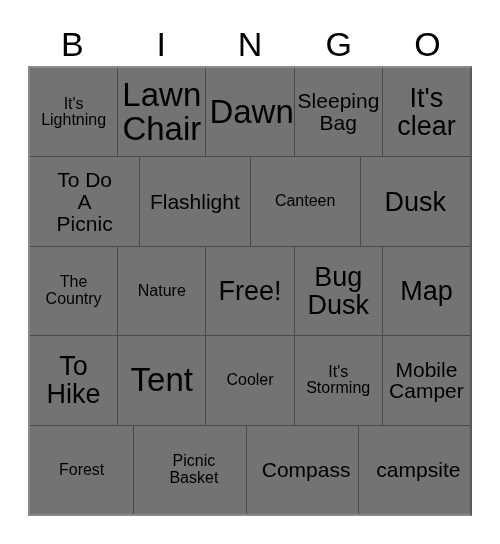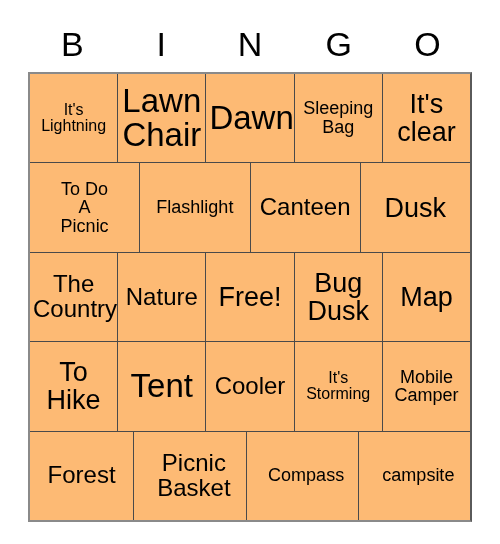--- a/index.html
+++ b/index.html
@@ -36,31 +36,31 @@
     align-items: center;
     justify-content: center;
     font-size: 34px;
     font-weight: 400;
     line-height: 1;
     color: #000000;
   }
   #grid {
     position: absolute;
     left: 28px;
-    top: 72px;
+    top: 66px;
     width: 444px;
     height: 450px;
     box-sizing: border-box;
     border-top: 2px solid #8a8a8a;
     border-left: 2px solid #8a8a8a;
     border-right: 2px solid #5a5a5a;
     border-bottom: 2px solid #8a8a8a;
     display: flex;
     flex-direction: column;
-    background: #fdba74;
+    background: #737373;
   }
   .grid-row {
     flex: 1 1 0;
     display: flex;
     border-bottom: 1px solid #4a4a4a;
     min-height: 0;
   }
   .grid-row:last-child {
     border-bottom: none;
     gap: 8px;
@@ -81,22 +81,22 @@
   }
   .cell:last-child {
     border-right: none;
   }
   .cell .cell-text {
     display: block;
     width: 100%;
     white-space: pre-line;
   }
   .sz-s   { font-size: 16px; }
-  .sz-m   { font-size: 18px; justify-content: flex-end; }
-  .sz-ml  { font-size: 24px; align-items: center; }
+  .sz-m   { font-size: 21px; justify-content: flex-end; }
+  .sz-ml  { font-size: 16px; align-items: center; }
   .sz-xl  { font-size: 27px; }
   .sz-xxl { font-size: 33px; }
 </style>
 </head>
 <body>
 
 <div id="card">
 
   <div id="header-row">
     <div class="header-letter">B</div>

